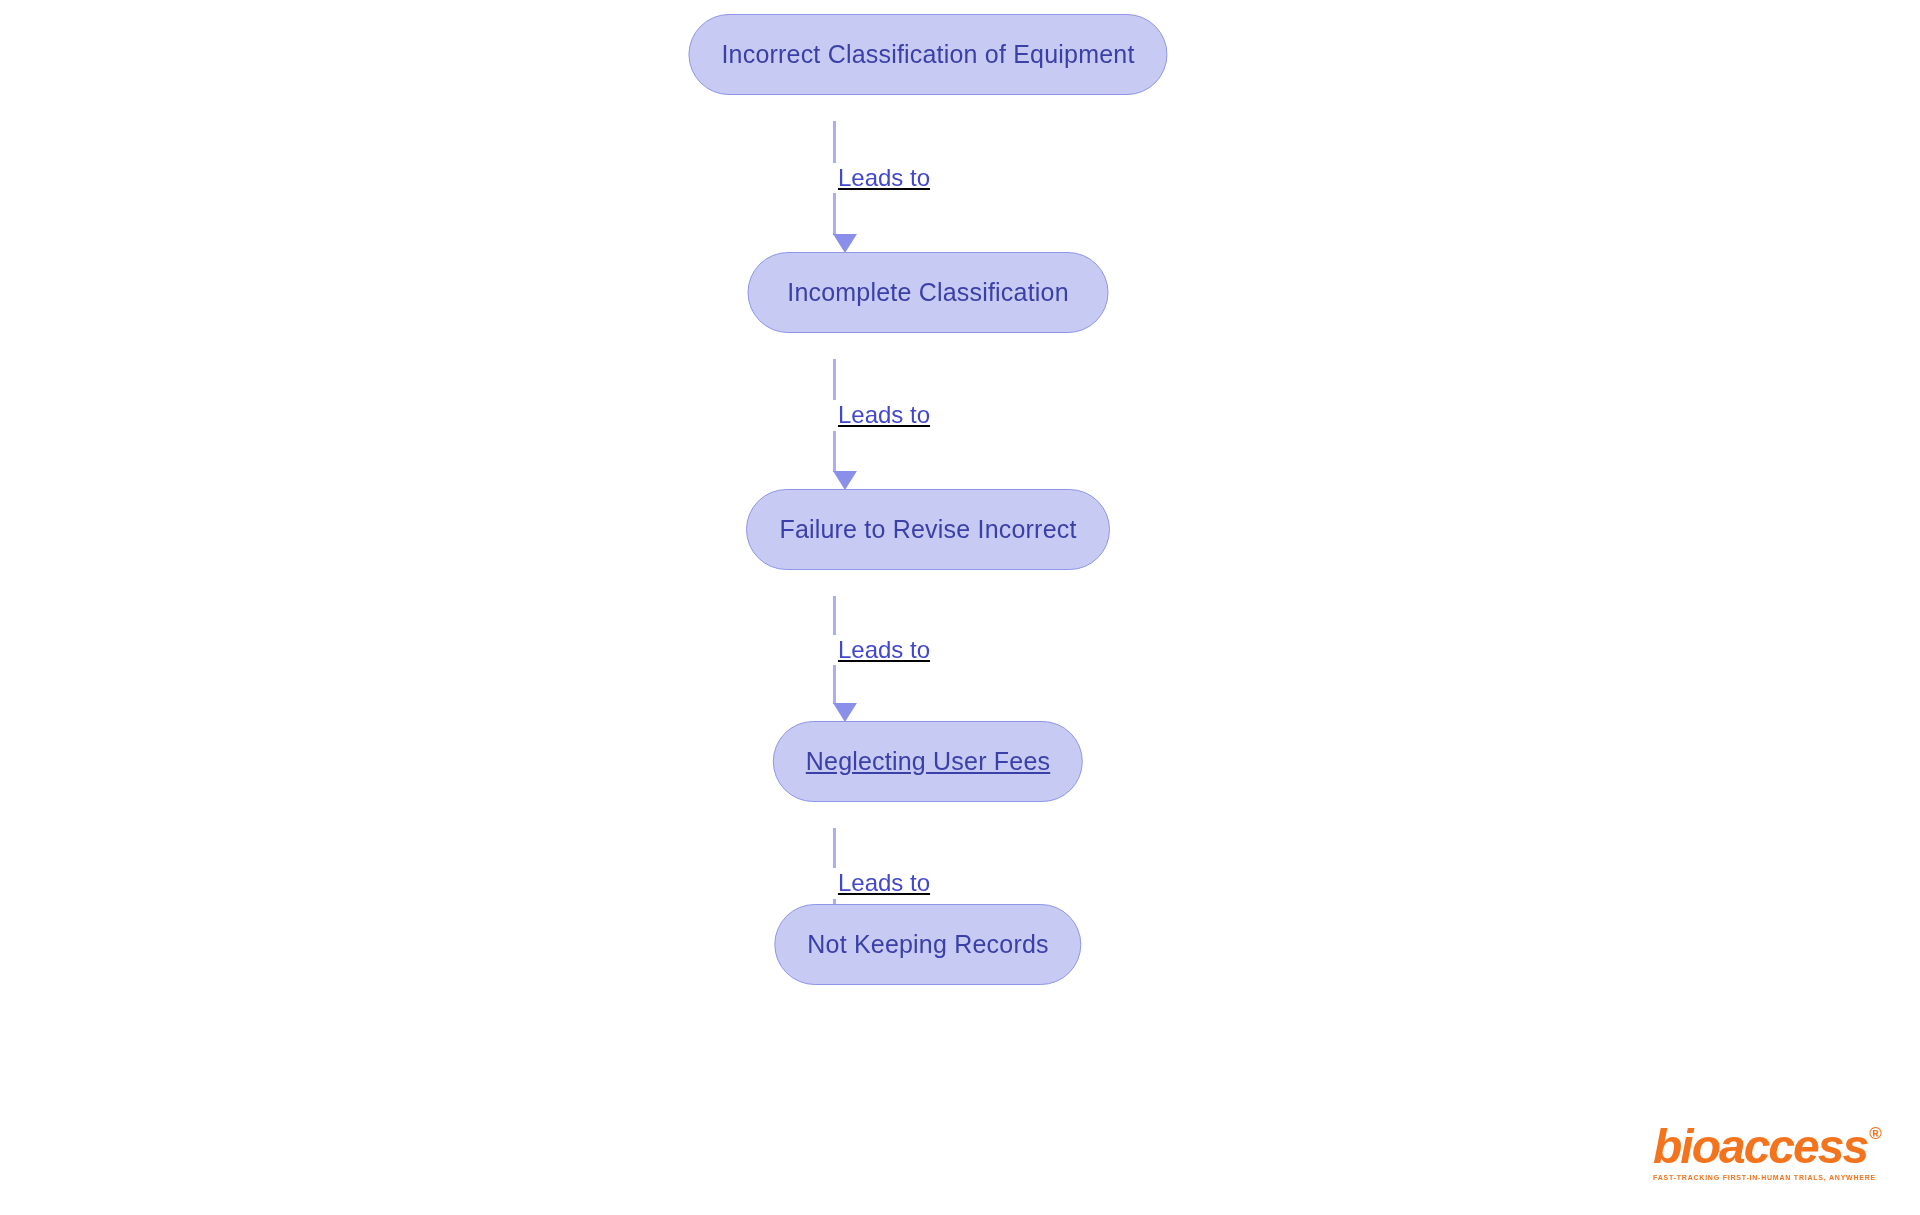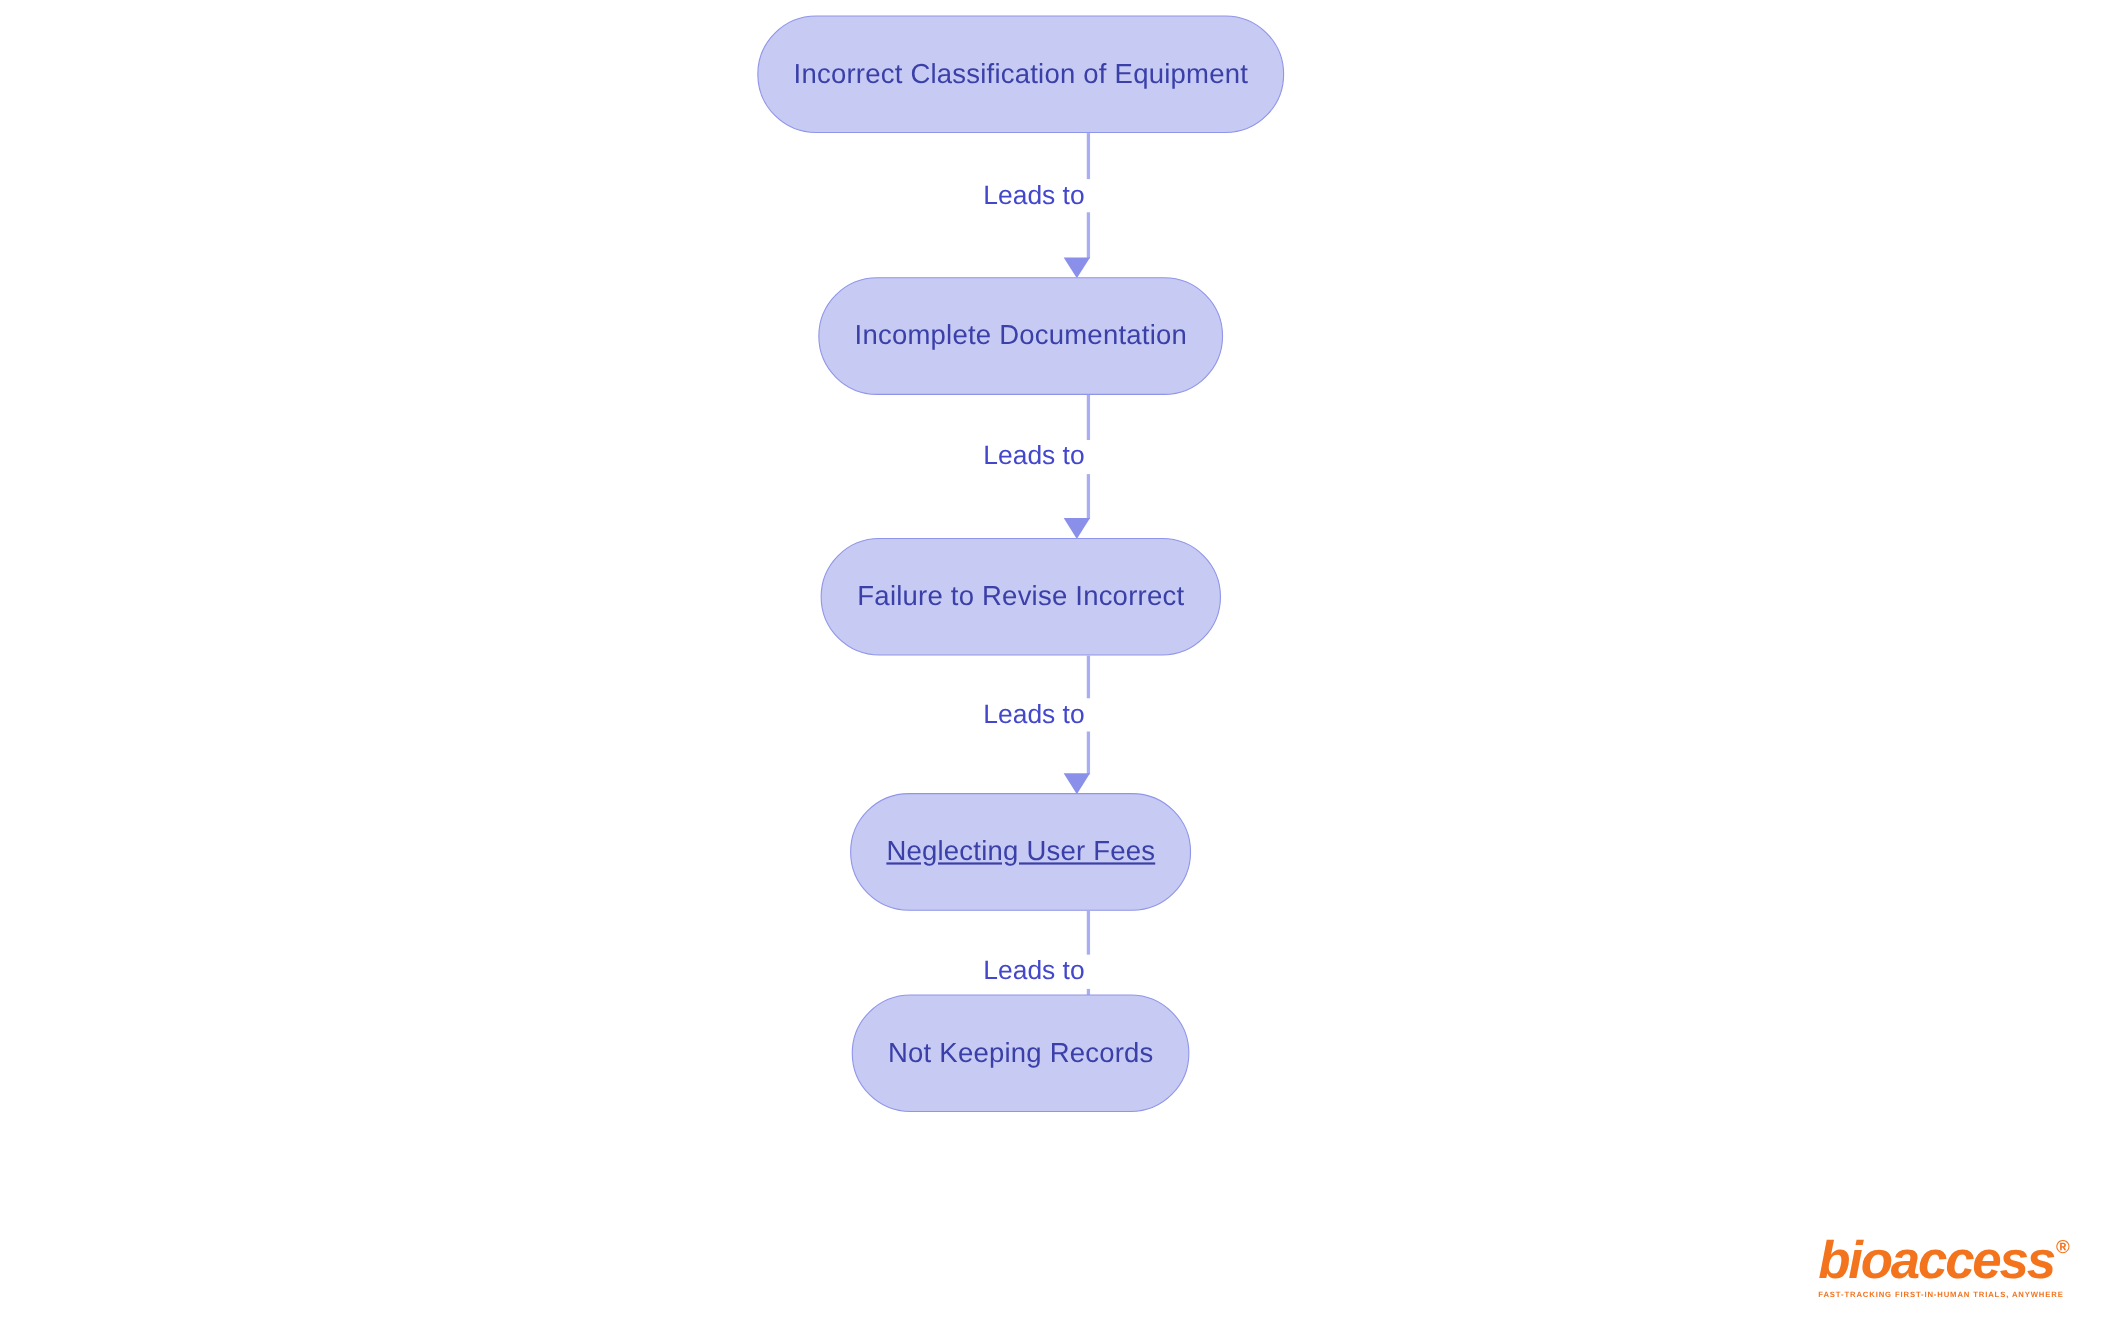--- a/index.html
+++ b/index.html
@@ -20,21 +20,21 @@
     position:relative;
     overflow:hidden;
   }
   .canvas{position:absolute;inset:0;}
 
   
   .node{
     position:absolute;
     left:928px;
     transform:translateX(-50%);
-    height:107px;
+    height:81px;
     border-radius:54px;
     background:var(--node-fill);
     border:1.5px solid var(--node-border);
     display:flex;
     align-items:center;
     justify-content:center;
     padding:0 32px;
     white-space:nowrap;
     color:var(--node-text);
     font-size:25px;
@@ -42,26 +42,27 @@
   }
   .n1{top:14px;  min-width:462px;}
   .n2{top:252px; min-width:361px;}
   .n3{top:489px; min-width:364px;}
   .n4{top:721px; min-width:296px;text-decoration:underline;}
   .n5{top:904px; min-width:293px;}
 
   
   .connector{
     position:absolute;
-    left:940px;
+    left:884px;
     transform:translateX(-50%);
     display:flex;
     flex-direction:column;
-    align-items:flex-end;
+    align-items:flex-start;
     justify-content:space-between;
+    text-decoration:underline;
   }
   .c1{top:121px;height:132px;}
   .c2{top:359px;height:131px;}
   .c3{top:596px;height:126px;}
   .c4{top:828px;height:129px;}
   .conn-line{
     width:3px;
     flex:1 1 auto;
     background:var(--line);
   }
@@ -125,21 +126,21 @@
   </div>
 
   <div class="connector c1">
     <div class="conn-line"></div>
     <div class="conn-label">Leads to</div>
     <div class="conn-line"></div>
     <div class="arrowhead"></div>
   </div>
 
   <div class="node n2">
-    <span>Incomplete Documentation</span>
+    <span>Incomplete Classification</span>
   </div>
 
   <div class="connector c2">
     <div class="conn-line"></div>
     <div class="conn-label">Leads to</div>
     <div class="conn-line"></div>
     <div class="arrowhead"></div>
   </div>
 
   <div class="node n3">

